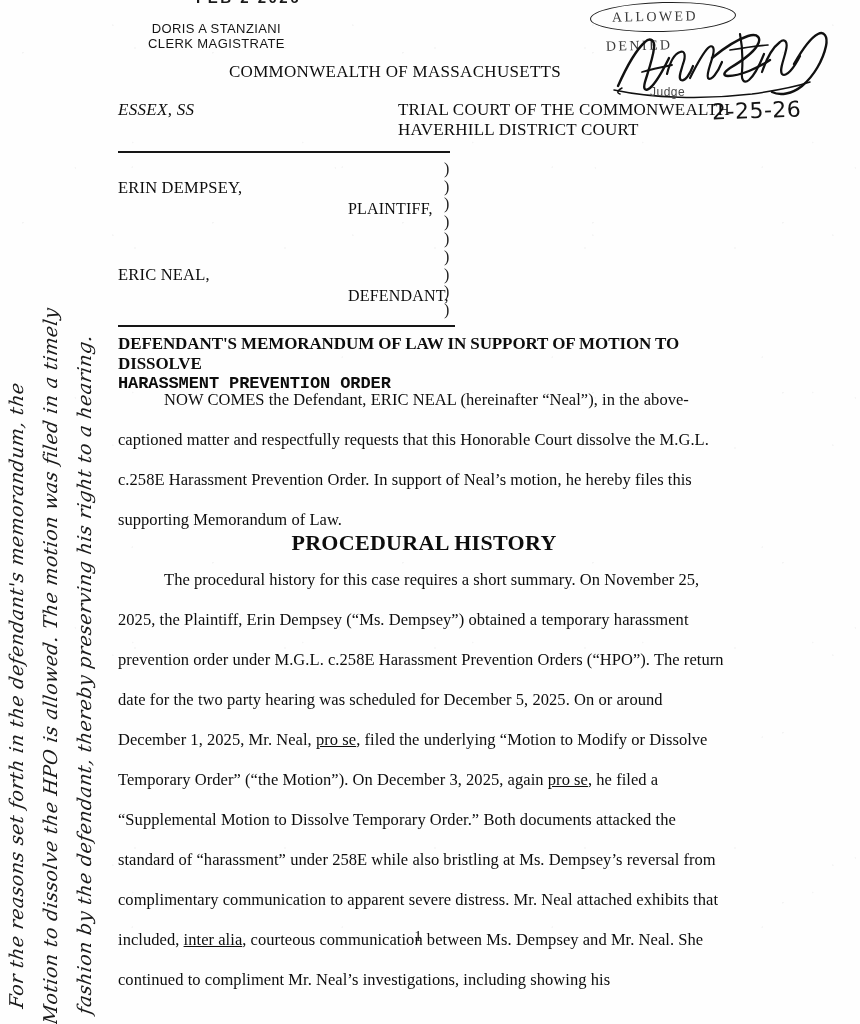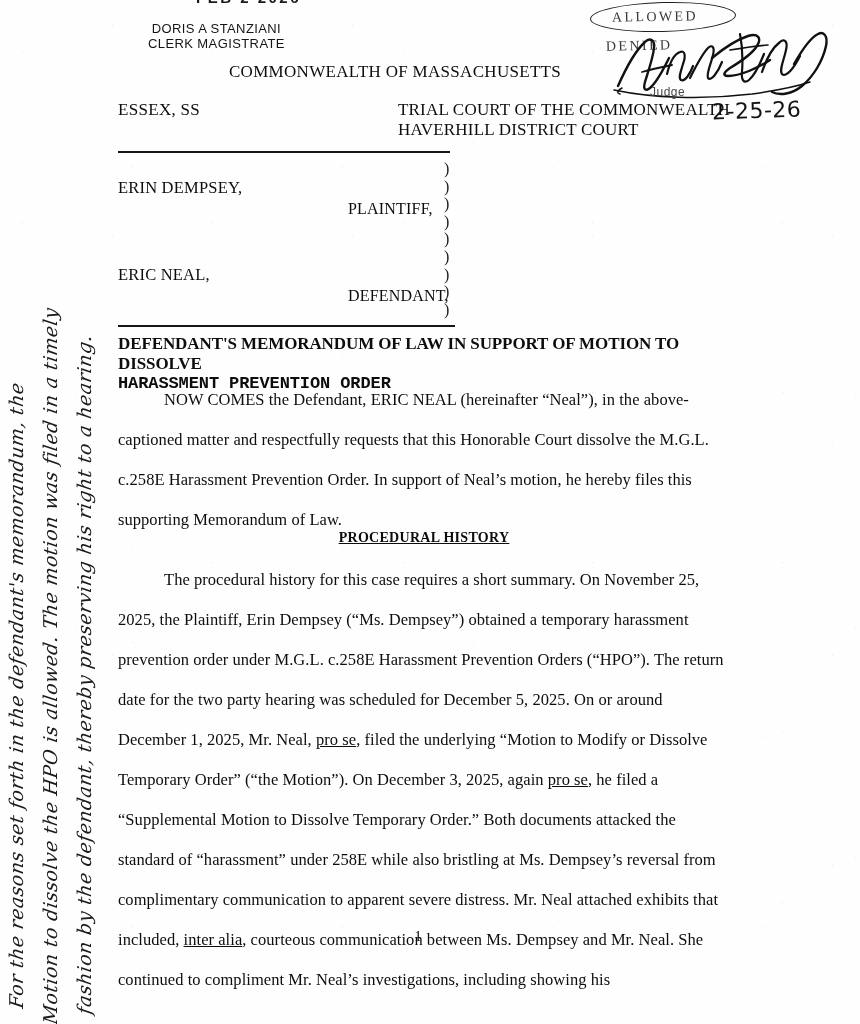--- a/index.html
+++ b/index.html
@@ -135,20 +135,21 @@
     text-align: center;
     font-size: 17px;
     letter-spacing: 0.3px;
   }
   .essex {
     position: absolute;
     left: 118px;
     top: 100px;
     font-size: 17px;
     letter-spacing: 0.3px;
+    font-style: italic;
   }
   .court-lines {
     position: absolute;
     left: 398px;
     top: 100px;
     font-size: 17px;
     line-height: 20px;
     letter-spacing: 0.2px;
   }
 
@@ -236,23 +237,22 @@
   }
   .body-text p.indent {
     text-indent: 46px;
   }
   .section-head {
     position: absolute;
     left: 118px;
     top: 530px;
     width: 612px;
     text-align: center;
-    font-size: 14px;
+    font-size: 22px;
     font-weight: bold;
-    text-decoration: underline;
     letter-spacing: 0.3px;
   }
   .body-text2 {
     position: absolute;
     left: 118px;
     top: 560px;
     width: 612px;
     font-size: 16.5px;
     line-height: 40px;
     letter-spacing: 0.05px;

